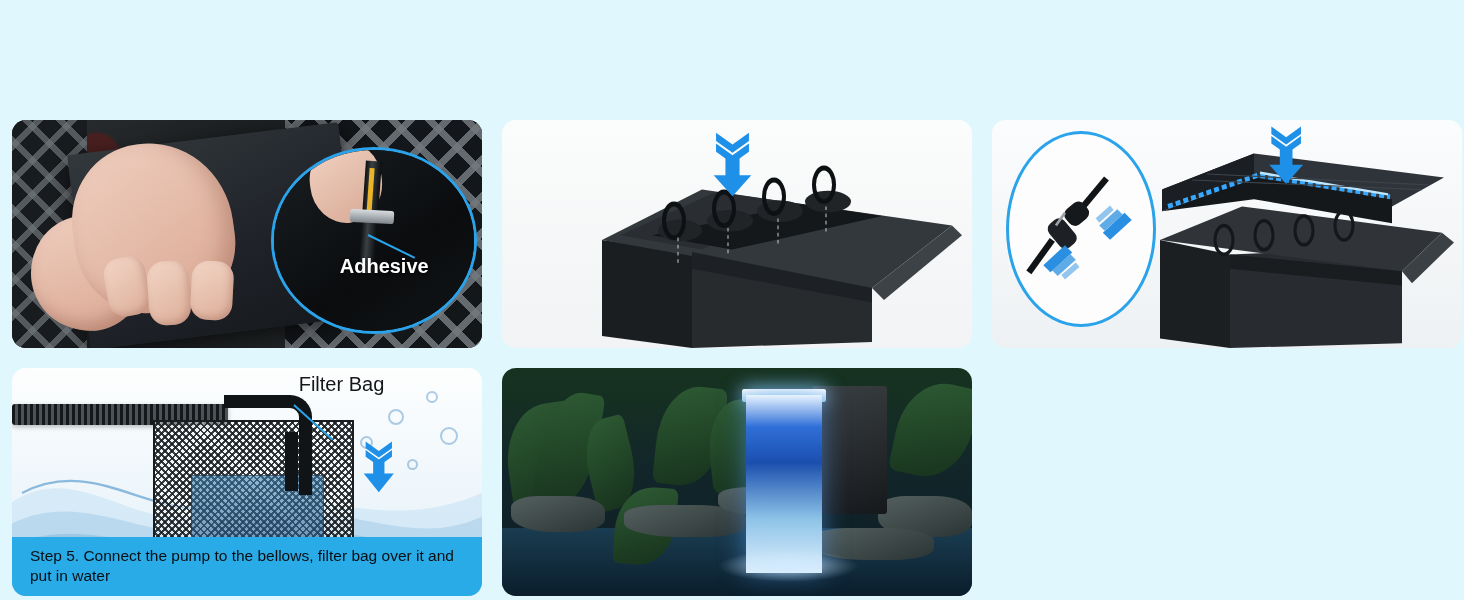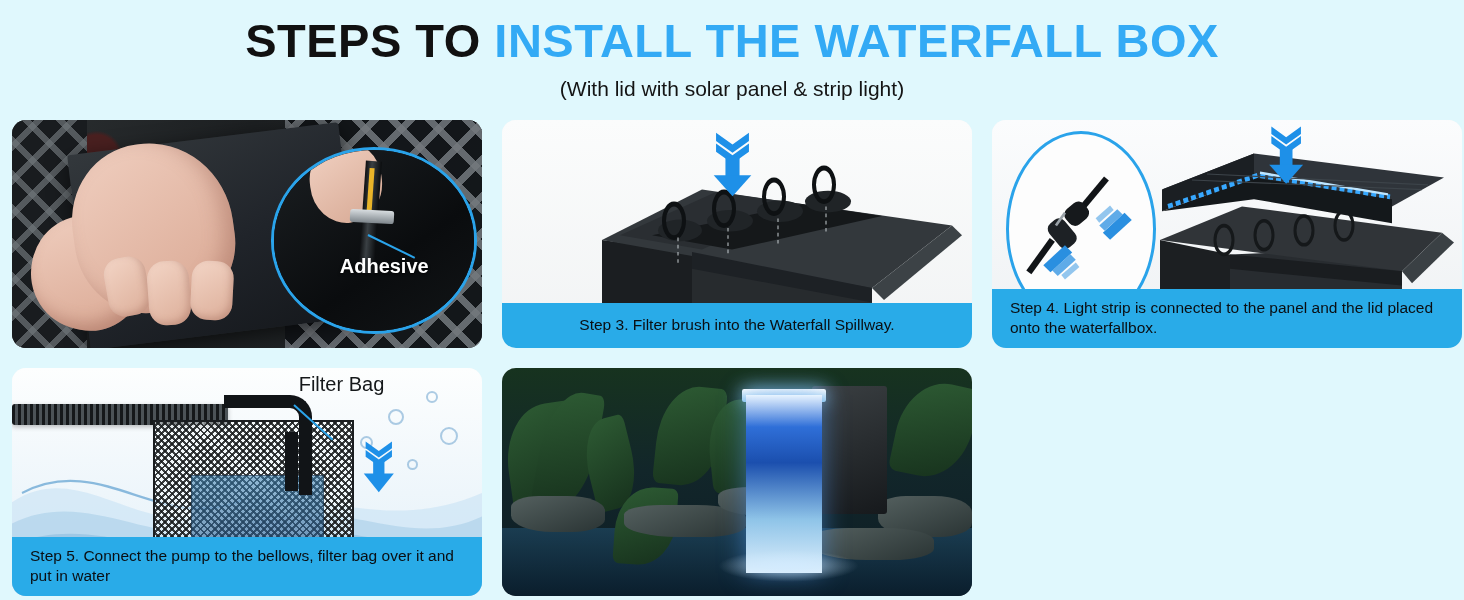--- a/index.html
+++ b/index.html
@@ -211,24 +211,20 @@
   .splash{
     position:absolute;left:46%;bottom:6%;width:30%;height:14%;
     background:radial-gradient(ellipse at center,rgba(210,235,255,.75),rgba(210,235,255,0) 70%);
   }
 </style>
 </head>
 <body>
 
 <div class="page">
 
-  <div class="header">
-    <h1 class="title"><span>STEPS TO </span><span class="accent">INSTALL THE WATERFALL BOX</span></h1>
-    <p class="subtitle">(With lid with solar panel &amp; strip light)</p>
-  </div>
 
   <div class="grid">
 
     <div class="card">
       <div class="media">
         <div class="s1-bg"></div>
         <div class="lattice2"></div>
         <div class="lattice"></div>
         <div class="board"></div>
         <div class="hand h1"></div>
@@ -288,21 +284,20 @@
         </svg>
         <svg style="position:absolute;left:44%;top:3%;width:10%;height:34%" viewBox="0 0 40 60">
           <g fill="#1e90e8">
             <polygon points="6,2 20,12 34,2 34,9 20,19 6,9"></polygon>
             <polygon points="6,11 20,21 34,11 34,18 20,28 6,18"></polygon>
             <rect x="14" y="22" width="12" height="18"></rect>
             <polygon points="4,38 36,38 20,56"></polygon>
           </g>
         </svg>
       </div>
-      <div class="caption one-line">Step 3. Filter brush into the Waterfall Spillway.</div>
     </div>
 
     <div class="card">
       <div class="media">
         <div class="s4-bg"></div>
 
         <svg class="box3d" viewBox="0 0 470 190" preserveAspectRatio="none">
 
           <polygon points="168,100 168,182 238,190 238,112" fill="#1c1f22"></polygon>
           <polygon points="238,112 238,190 410,186 410,106" fill="#282c30"></polygon>
@@ -352,21 +347,20 @@
               <polygon points="128,62 104,84 112,92 136,70"></polygon>
               <polygon points="120,58 100,76 106,82 126,64" opacity=".75"></polygon>
               <polygon points="112,54 96,68 100,73 116,59" opacity=".5"></polygon>
               <polygon points="46,128 70,106 62,98 38,120"></polygon>
               <polygon points="54,132 74,114 68,108 48,126" opacity=".75"></polygon>
               <polygon points="62,136 78,122 74,117 58,131" opacity=".5"></polygon>
             </g>
           </svg>
         </div>
       </div>
-      <div class="caption">Step 4.  Light strip is connected to the panel and the lid placed onto the waterfallbox.</div>
     </div>
 
     <div class="card">
       <div class="media">
         <div class="s5-bg"></div>
 
         <svg style="position:absolute;left:0;top:28%;width:100%;height:72%" viewBox="0 0 470 140" preserveAspectRatio="none">
           <path d="M0,60 C70,20 130,96 210,66 C290,36 360,92 470,52 L470,140 L0,140 Z" fill="#cfe6f5" opacity=".75"></path>
           <path d="M0,78 C80,44 150,108 235,78 C320,48 390,104 470,72 L470,140 L0,140 Z" fill="#a9cfe8" opacity=".6"></path>
           <path d="M0,96 C90,66 160,122 250,94 C340,66 400,116 470,92 L470,140 L0,140 Z" fill="#7fb4da" opacity=".45"></path>

